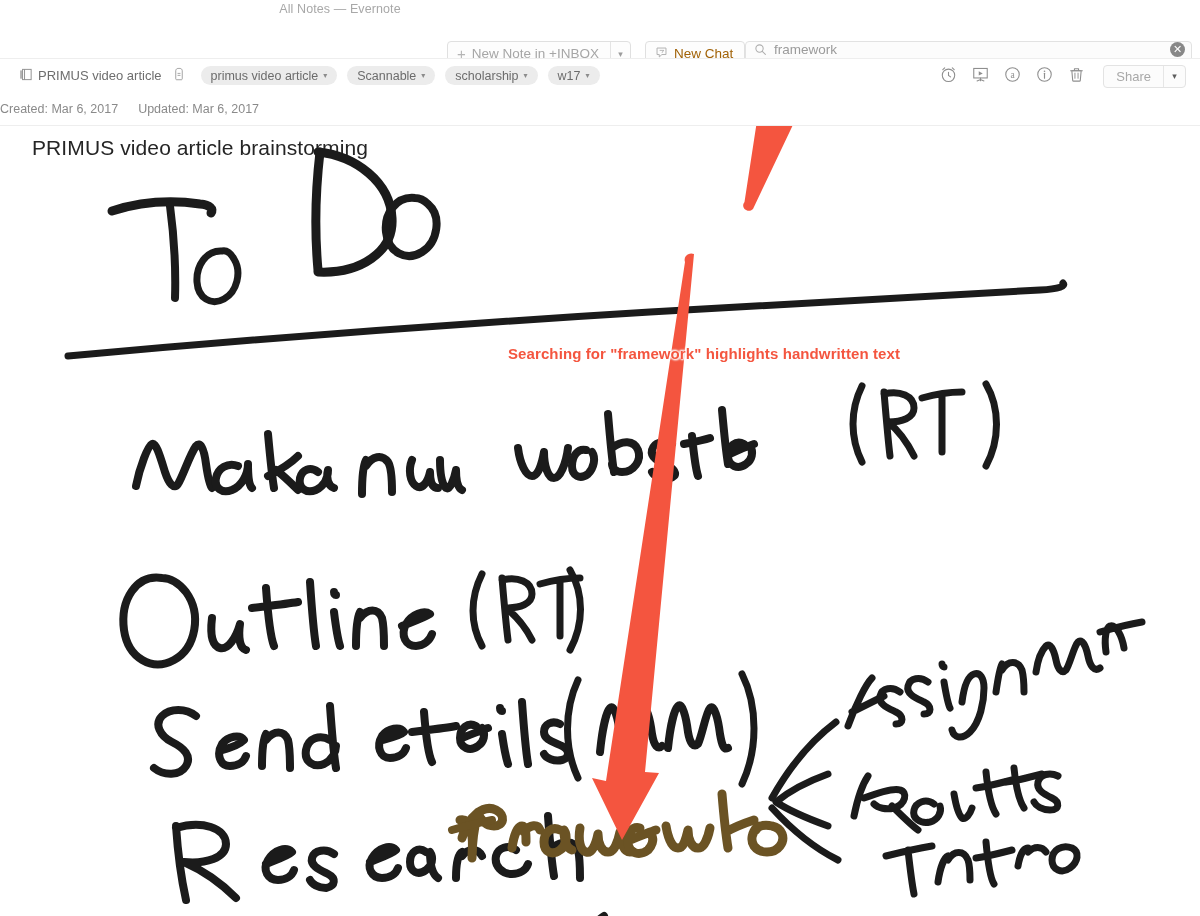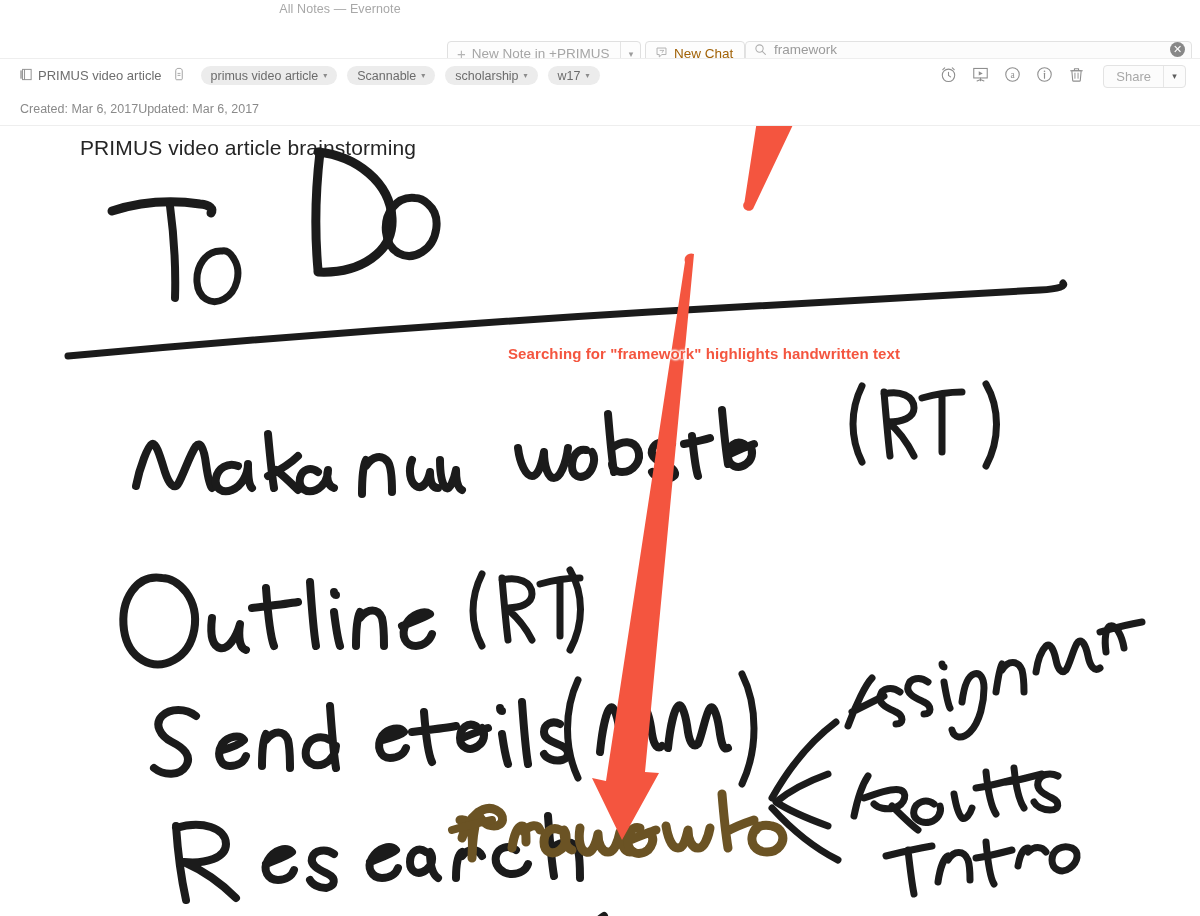--- a/index.html
+++ b/index.html
@@ -119,30 +119,29 @@
   .share-btn .sdiv { width: 1px; background: #e6e6e6; }
   .share-btn .scaret {
     display: flex; align-items: center; justify-content: center;
     width: 21px; font-size: 9px; color: #5d5d5d;
   }
 
   
   .dates {
     position: absolute; top: 92px; left: 0; width: 1200px; height: 34px;
     border-bottom: 1px solid #eeeeee; background: #fff;
-    display: flex; align-items: center; 
-    padding-left: 20px;
+    display: flex; align-items: center; gap: 20px;
     font-size: 12.5px; color: #8a8a8a;
   }
 
   
   .note-body { position: absolute; top: 126px; left: 0; width: 1200px; height: 790px; background: #fff; }
   .note-title {
     position: absolute; left: 32px; top: 10px;
-    font-size: 21px; color: #252525; letter-spacing: .1px; margin-left: 48px;
+    font-size: 21px; color: #252525; letter-spacing: .1px;
   }
 
   .canvas { position: absolute; left: 0; top: 0; width: 1200px; height: 790px; }
 
   
   .annot-label {
     position: absolute; left: 508px; top: 219px;
     font-size: 15px; font-weight: bold; color: #F4553F;
     white-space: nowrap;
     text-shadow: 0 0 3px #fff, 0 0 3px #fff, 0 0 2px #fff, 1px 1px 2px #fff, -1px -1px 2px #fff;
@@ -157,21 +156,21 @@
   <div class="titlebar">
     <div class="titlebar-text">All Notes — Evernote</div>
   </div>
 
   <div class="toolbar">
 
     <div class="tb-group" style="left:447px; top:23px;">
       <div class="btn-split">
         <div class="main">
           <span class="plus">+</span>
-          <span>New Note in +PRIMUS</span>
+          <span>New Note in +INBOX</span>
         </div>
         <div class="divider"></div>
         <div class="caret">▾</div>
       </div>
     </div>
 
     <div class="tb-group" style="left:645px; top:23px;">
       <div class="btn-chat">
         <span>
           <svg width="13" height="13" viewBox="0 0 16 16">

